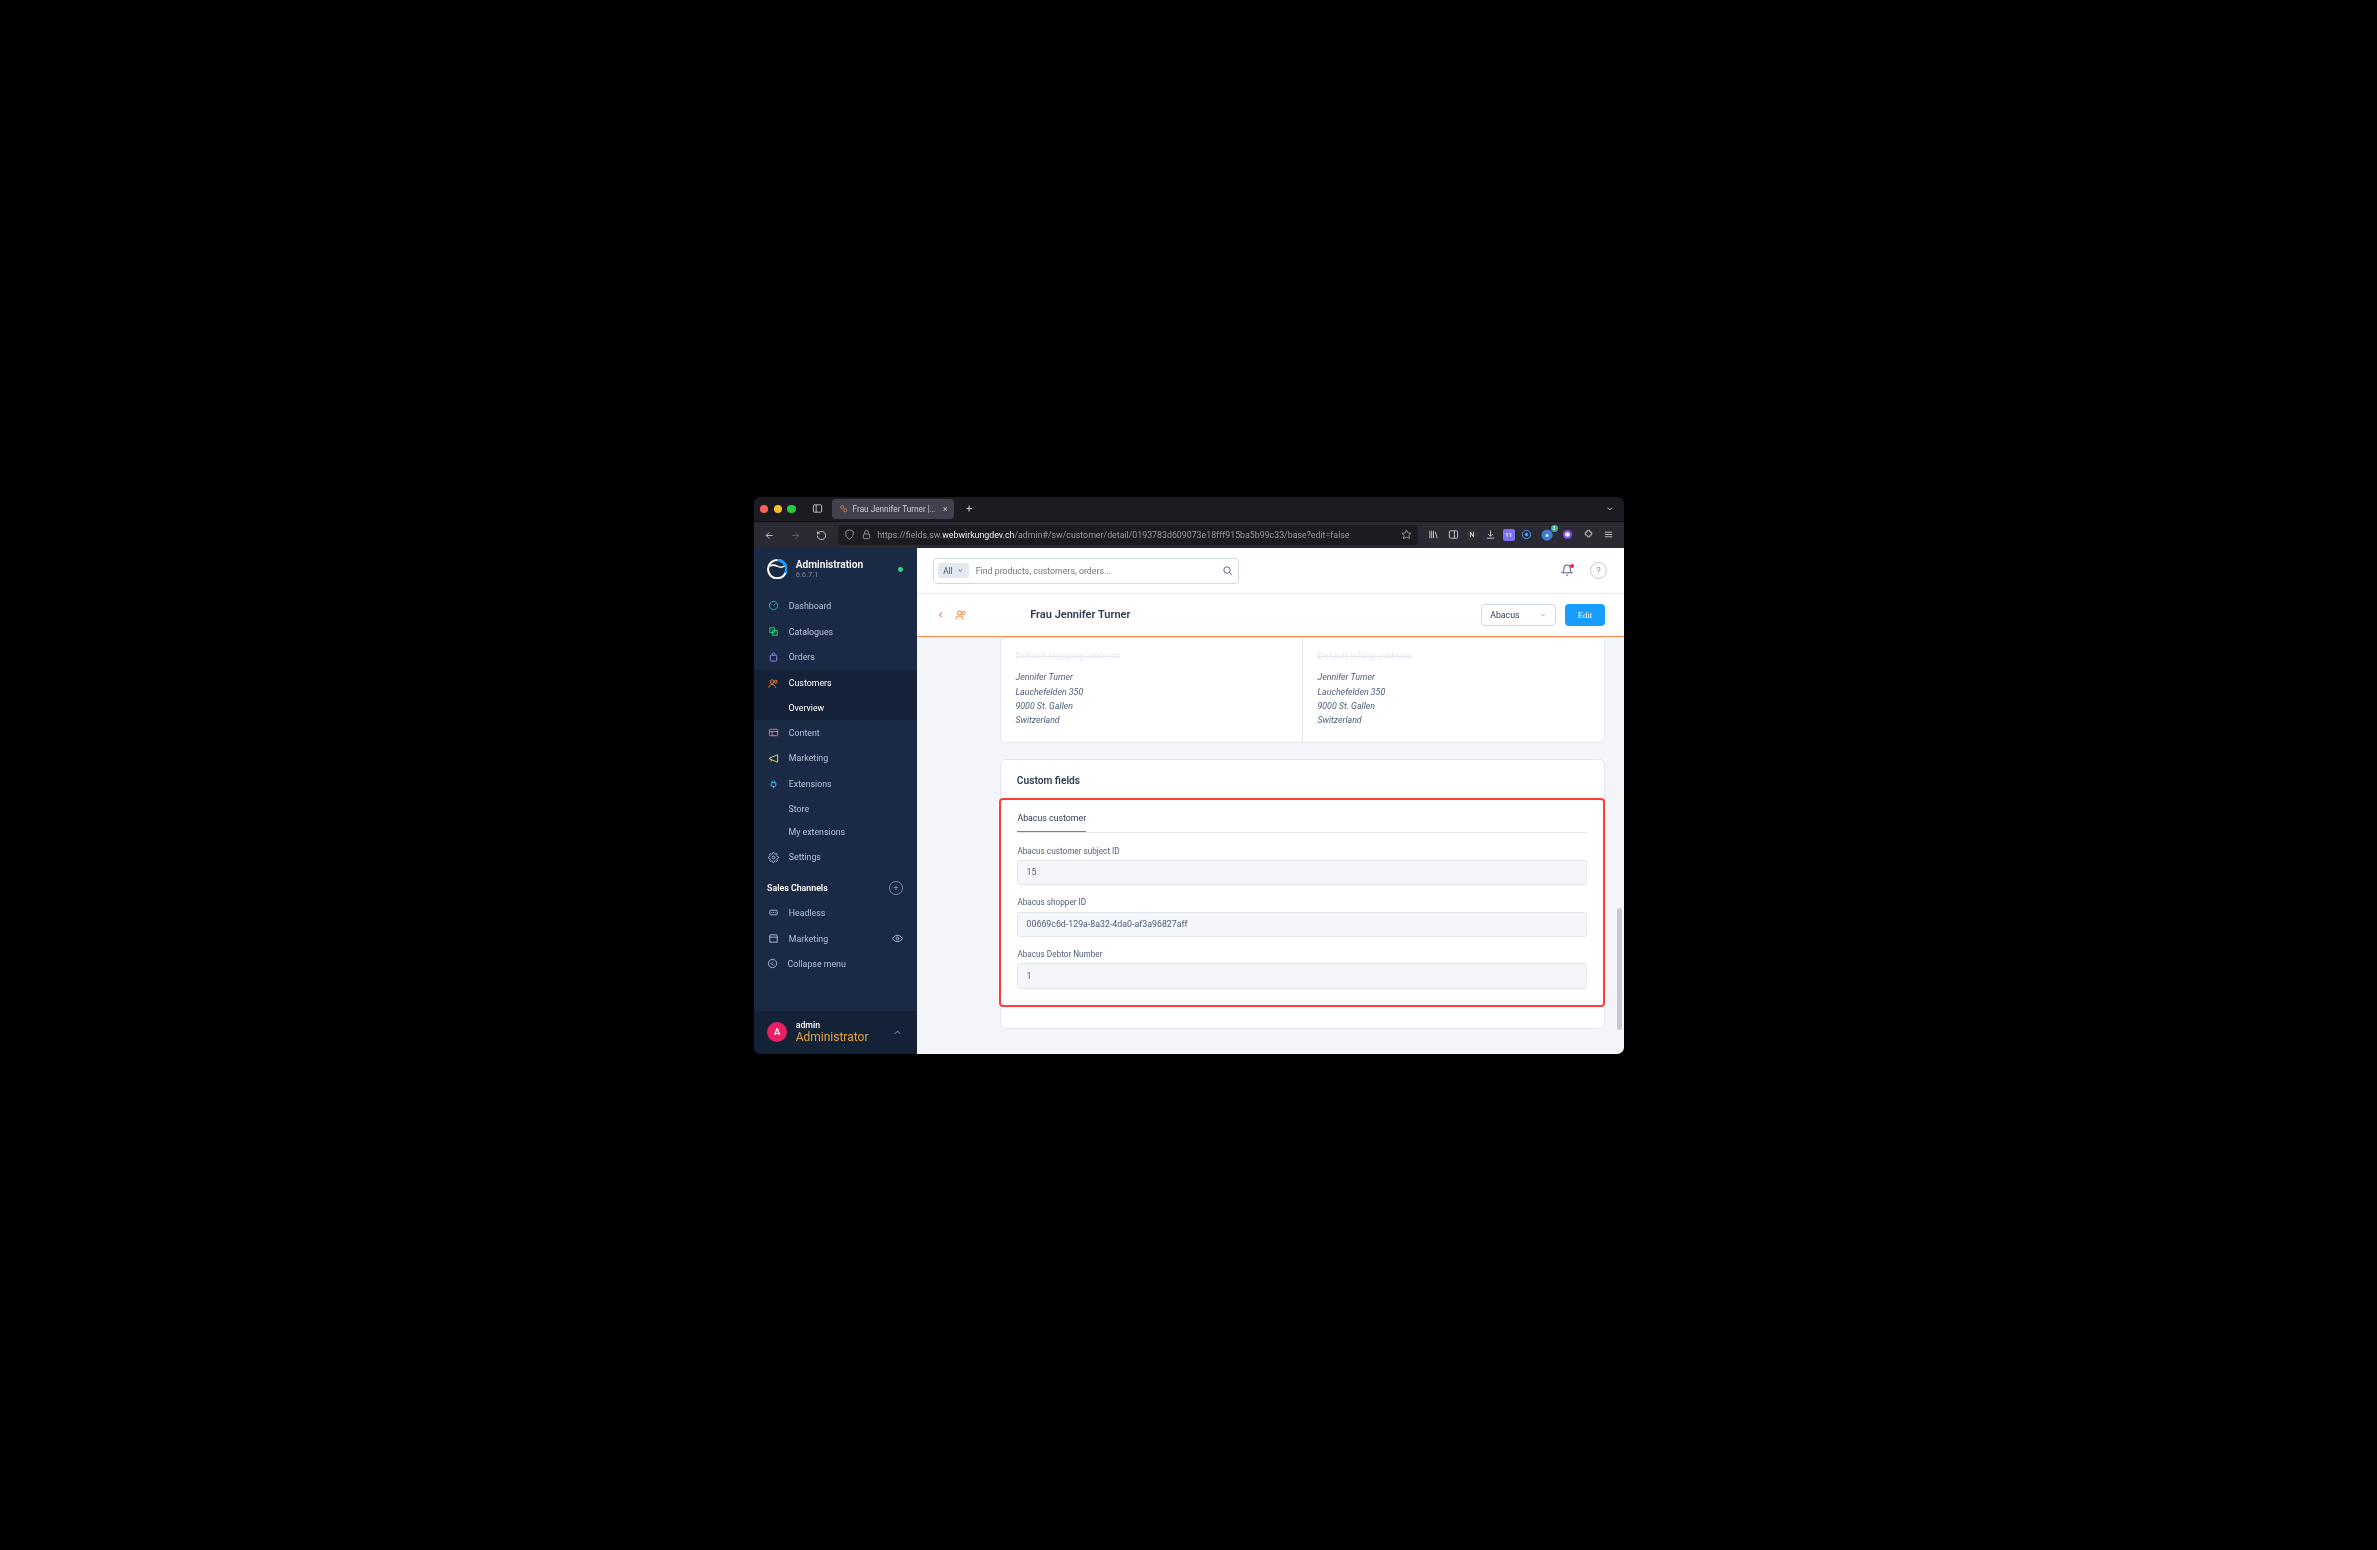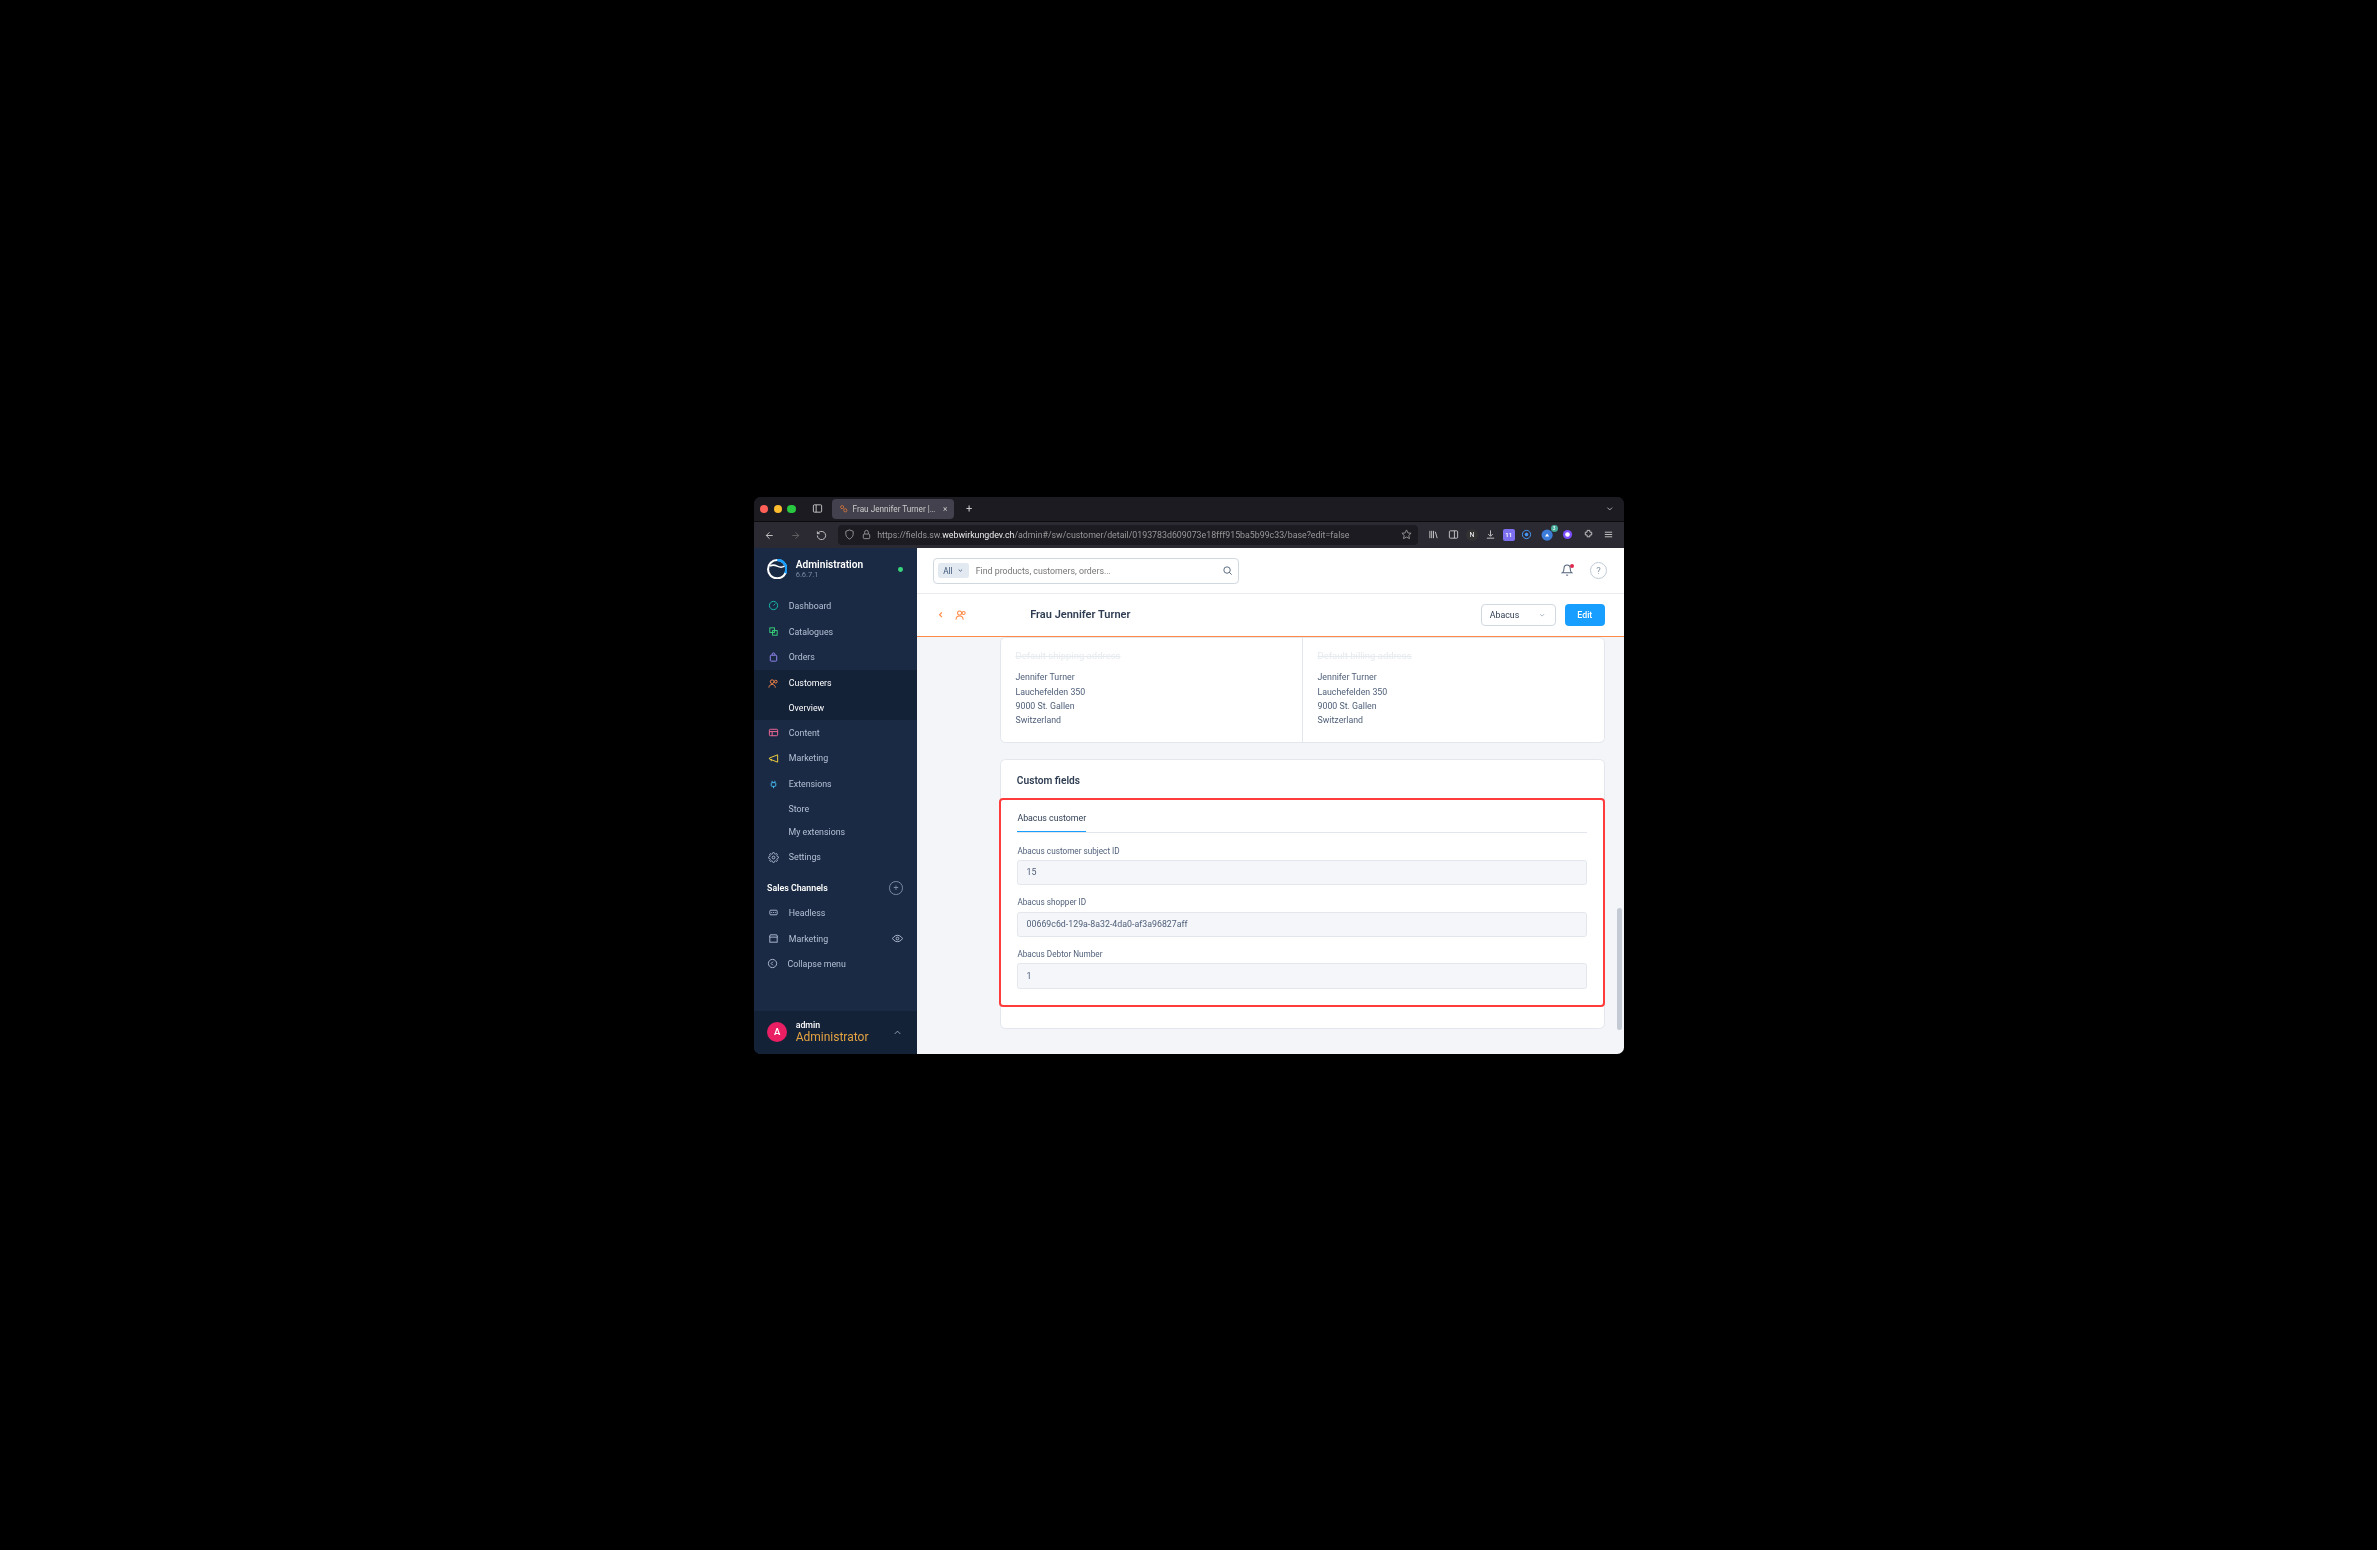--- a/index.html
+++ b/index.html
@@ -77,31 +77,31 @@
 .topbar-icon { width: 22px; height: 22px; display: flex; align-items: center; justify-content: center; color: #50607a; border-radius: 50%; position: relative; }
 .bell-dot { position: absolute; top: 4.1px; right: 4.8px; width: 4.1px; height: 4.1px; background: #de294c; border-radius: 50%; }
 .help-icon { border: 1px solid #c1cad6; }
 
 .page-header { background: #fff; padding: 9.5px 19px; display: flex; align-items: center; gap: 9.5px; border-bottom: 1.4px solid #ff8a47; }
 .back-btn { color: #ff8a47; }
 .context-icon { color: #ff8a47; }
 .page-title { font-size: 11px; font-weight: 600; color: #2f3d52; margin-left: 54px; }
 .page-header-spacer { flex: 1; }
 .lang-select { border: 0.7px solid #d1d9e0; border-radius: 4.1px; padding: 5.4px 8.2px; font-size: 8.8px; color: #2f3d52; display: flex; align-items: center; gap: 13.6px; background: #fff; width: 75px; justify-content: space-between; }
-.edit-btn { background: #189eff; color: #fff; border: none; border-radius: 4.1px; padding: 6.1px 12.2px; font-size: 8.8px; font-weight: 500; }
+.edit-btn { background: #189eff; color: #fff; border: none; border-radius: 4.1px; padding: 6.1px 12.2px; font-size: 8.8px; font-weight: 500; font-family: Liberation Serif, serif; }
 
 .content { flex: 1; overflow: auto; padding: 0 19px 19px; }
 .scrollbar-track { position: absolute; right: 1.4px; top: 88px; bottom: 6.8px; width: 5.4px; }
 .scrollbar-thumb { position: absolute; right: 0; width: 4.8px; background: #c4cad4; border-radius: 2.7px; top: 272px; height: 122px; }
 
 .card-row { display: flex; border: 0.7px solid #e3e7ed; border-radius: 5.4px; background: #fff; margin-bottom: 16.3px; overflow: hidden; margin-left: 64px; }
 .card-half { flex: 1; padding: 12.2px 15px 15px; }
 .card-half + .card-half { border-left: 0.7px solid #e3e7ed; }
 .card-subtitle { color: #c1cad6; font-size: 9.5px; margin-bottom: 9.5px; text-decoration: line-through; opacity: .4; }
-.addr-line { color: #50607a; font-size: 8.8px; line-height: 1.6; }
+.addr-line { color: #50607a; font-size: 8.8px; line-height: 1.6; font-style: italic; }
 
 .card { border: 0.7px solid #e3e7ed; border-radius: 5.4px; background: #fff; margin-left: 64px; padding: 15px 0 20.4px; }
 .card-title { font-size: 10.2px; font-weight: 600; color: #2f3d52; padding: 0 16.3px 12.2px; }
 
 .highlight-box { border: 2.7px solid #ff3b3b; border-radius: 4.1px; margin: 0 -1.4px; padding: 11px 16.3px 16.3px; }
 .tabs { border-bottom: 0.7px solid #e3e7ed; margin-bottom: 12.2px; }
 .tab-item { display: inline-block; padding: 0 0 8.2px; font-size: 8.8px; color: #2f3d52; border-bottom: 1.4px solid #189eff; }
 .field { margin-bottom: 12.2px; }
 .field-label { font-size: 8.2px; color: #50607a; margin-bottom: 4.1px; display: block; }
 .field-input { width: 100%; border: 0.7px solid #e3e7ed; background: #f4f6f9; border-radius: 2.7px; padding: 6.8px 8.2px; font-size: 8.8px; color: #50607a; }

